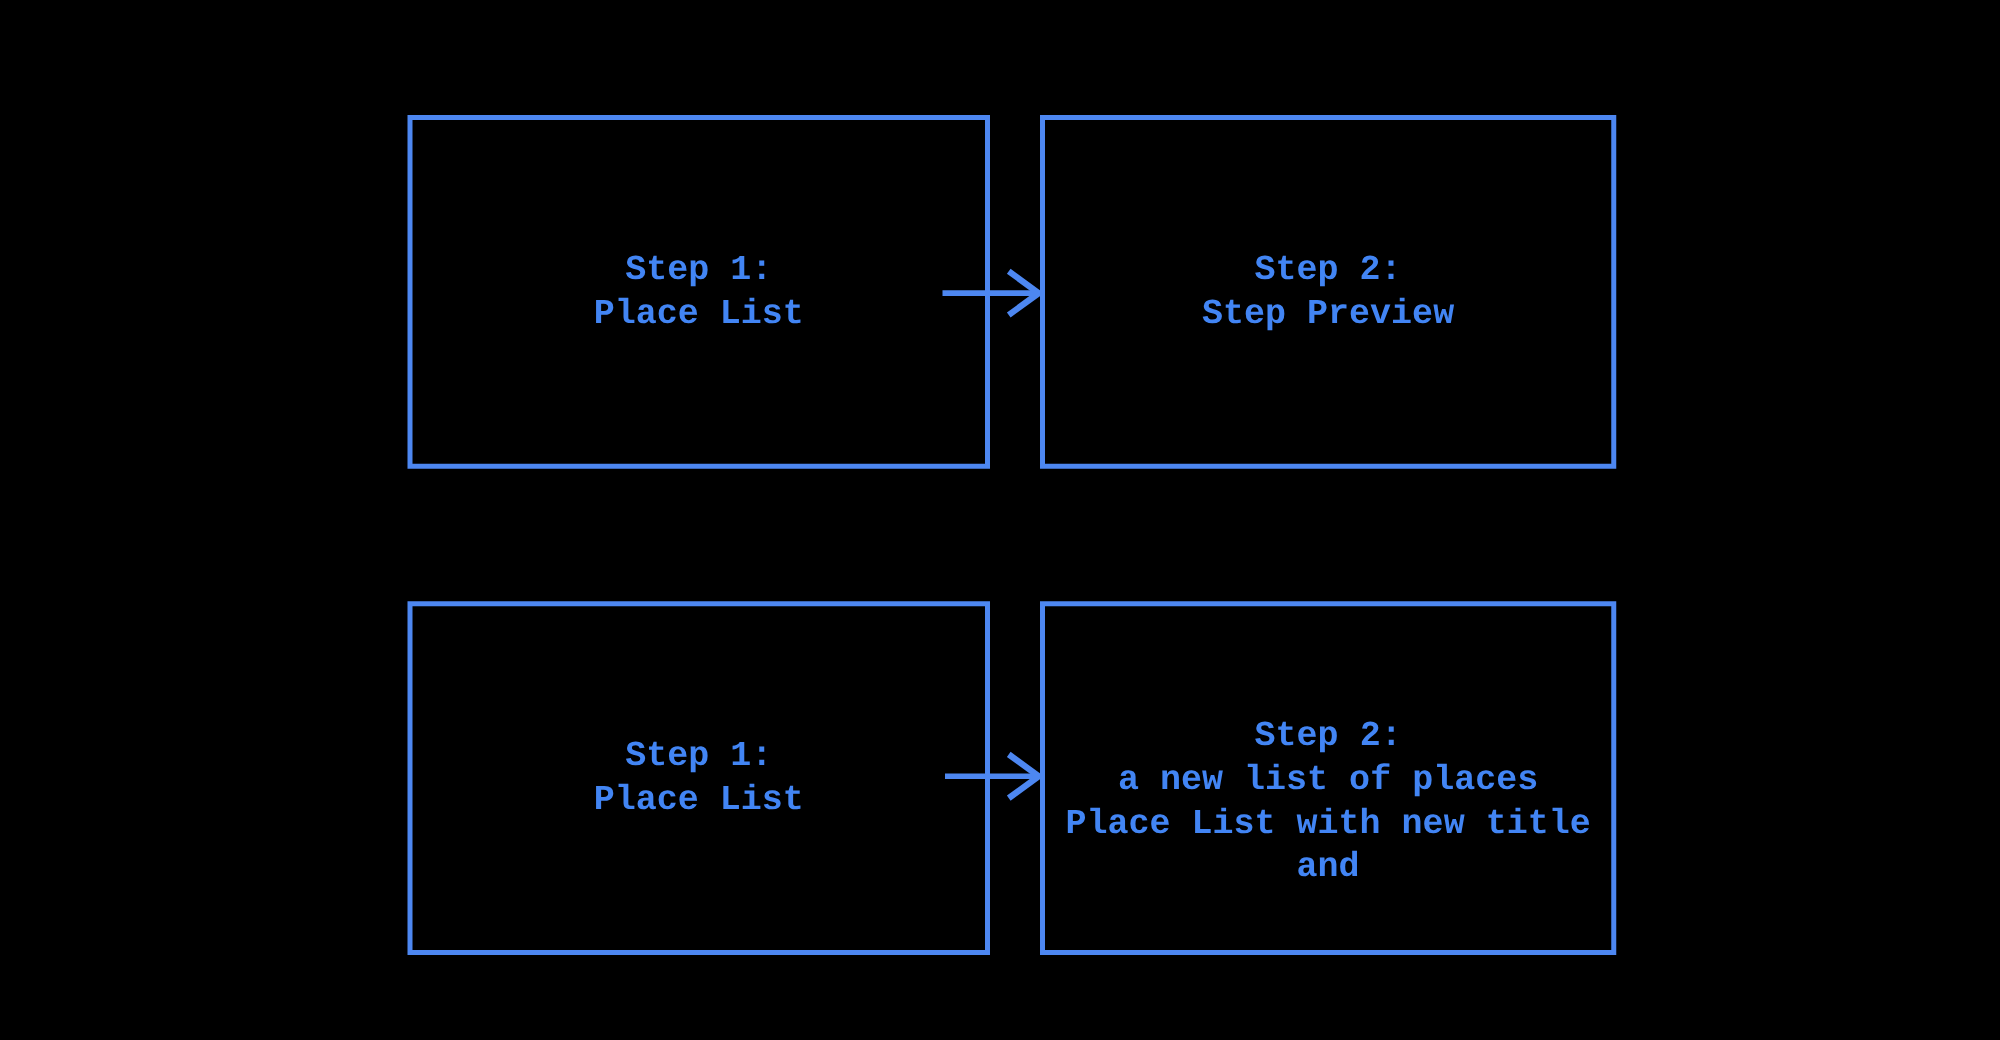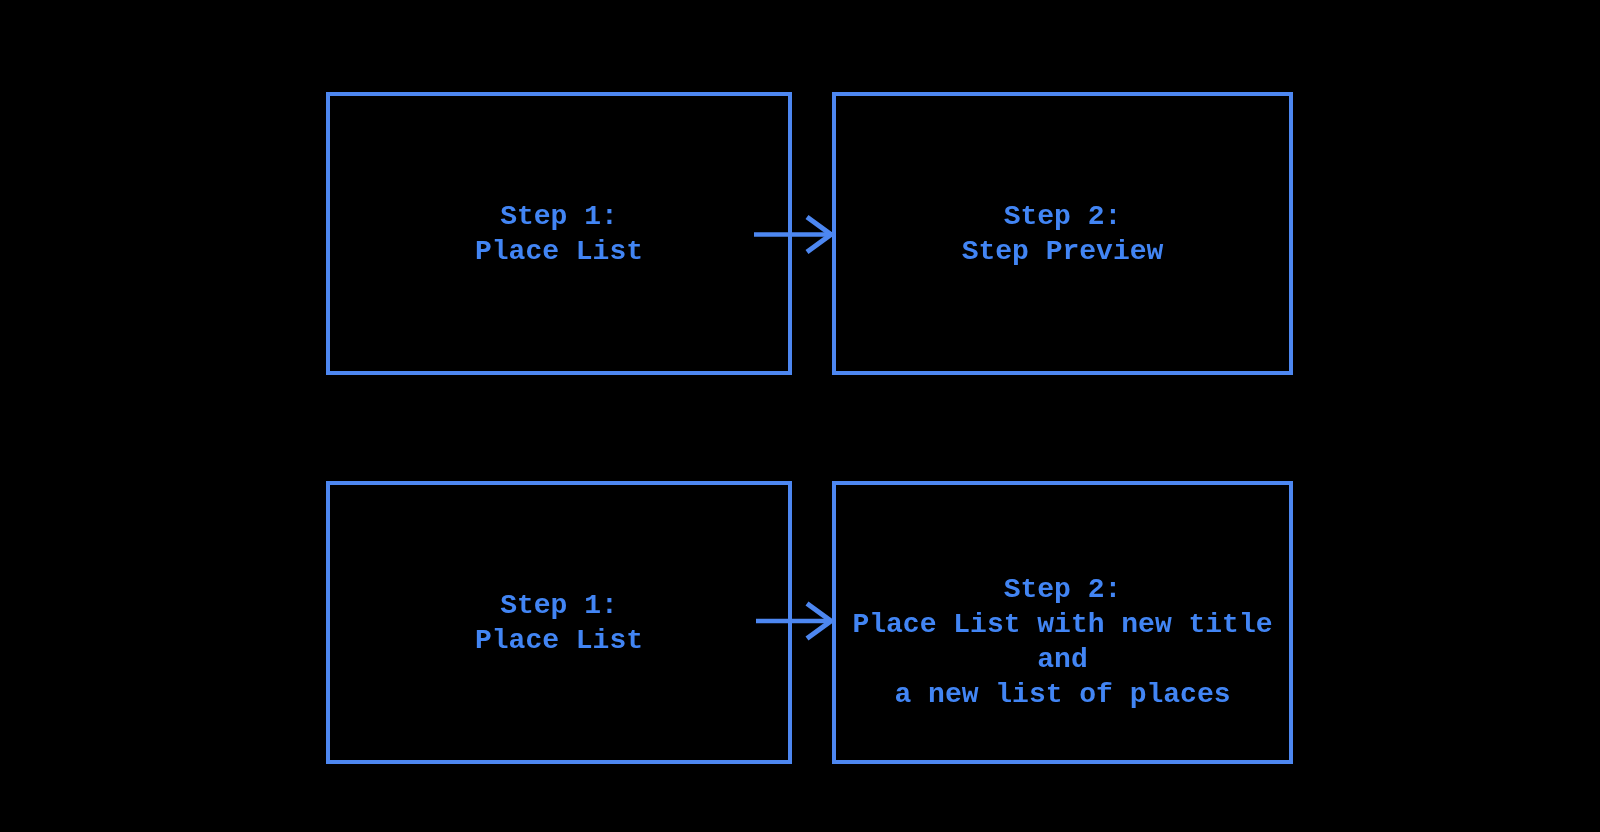--- a/index.html
+++ b/index.html
@@ -90,18 +90,18 @@
   <div class="flow-box box-3">
     <div class="box-text">
       <span>Step 1:</span>
       <span>Place List</span>
     </div>
   </div>
 
   <div class="flow-box box-4">
     <div class="box-text">
       <span>Step 2:</span>
+      <span>a new list of places</span>
       <span>Place List with new title and</span>
-      <span>a new list of places</span>
     </div>
   </div>
 
 </div>
 
 </body></html>

